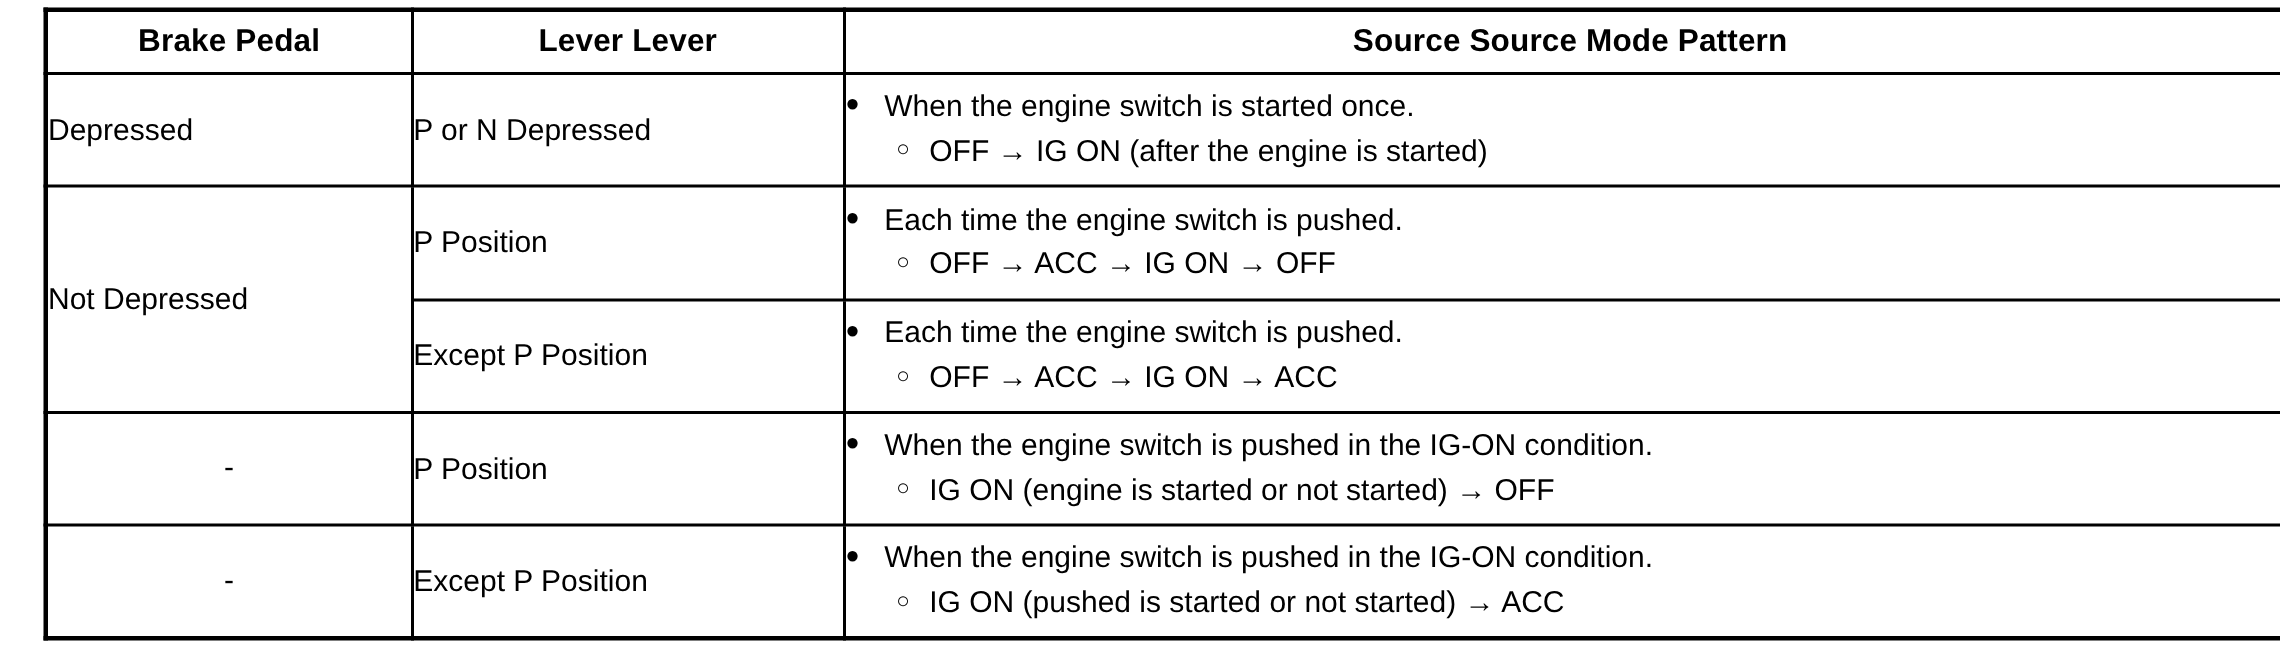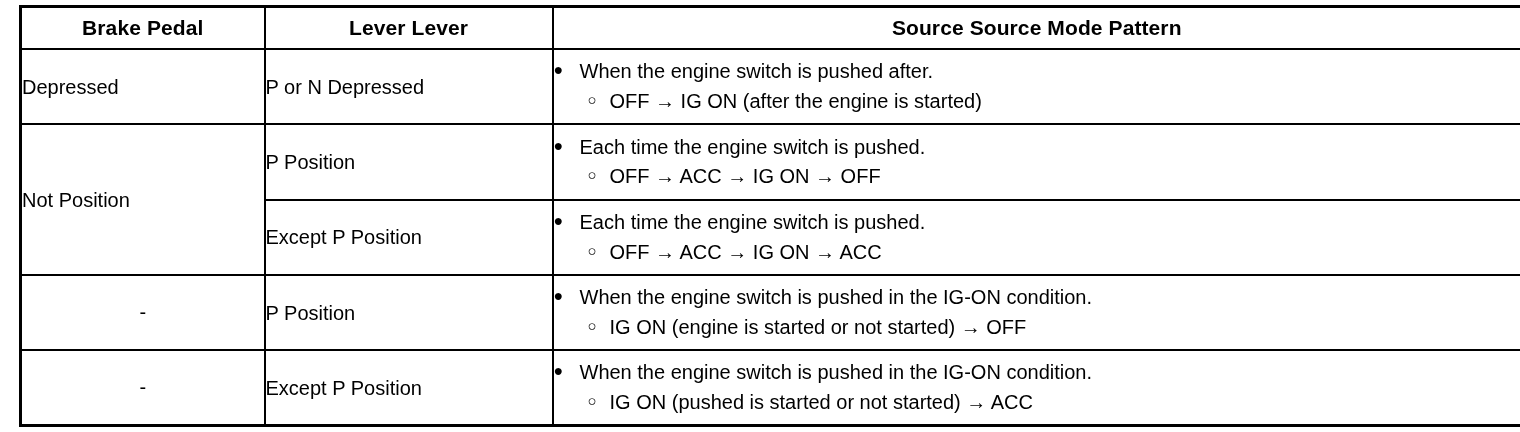--- a/index.html
+++ b/index.html
@@ -9,21 +9,21 @@
   }
   body {
     width: 1520px;
     height: 432px;
     font-family: "Liberation Sans", sans-serif;
     color: #000000;
     overflow: hidden;
   }
   .table-wrap {
     position: absolute;
-    left: 7px;
+    left: 17px;
     top: 5px;
     width: 1501px;
     height: 332px;
     box-sizing: border-box;
     padding-left: 12px;
   }
   table.mode-table {
     width: 1501px;
     height: 422px;
     border-collapse: collapse;
@@ -126,31 +126,31 @@
       </tr>
     </thead>
     <tbody>
 
       <tr class="row-tall">
         <td class="cell-center" rowspan="1">Depressed</td>
         <td class="cell-center">P or N Depressed</td>
         <td class="pattern">
           <div class="bullet-line">
             <span class="marker">●</span>
-            <span class="txt">When the engine switch is pushed after.</span>
+            <span class="txt">When the engine switch is started once.</span>
           </div>
           <div class="sub-line">
             <span class="marker">○</span>
             <span class="txt">OFF → IG ON (after the engine is started)</span>
           </div>
         </td>
       </tr>
 
       <tr class="row-tall">
-        <td class="cell-center" rowspan="2">Not Position</td>
+        <td class="cell-center" rowspan="2">Not Depressed</td>
         <td class="cell-center">P Position</td>
         <td class="pattern">
           <div class="bullet-line">
             <span class="marker">●</span>
             <span class="txt">Each time the engine switch is pushed.</span>
           </div>
           <div class="sub-line">
             <span class="marker">○</span>
             <span class="txt">OFF → ACC → IG ON → OFF</span>
           </div>

